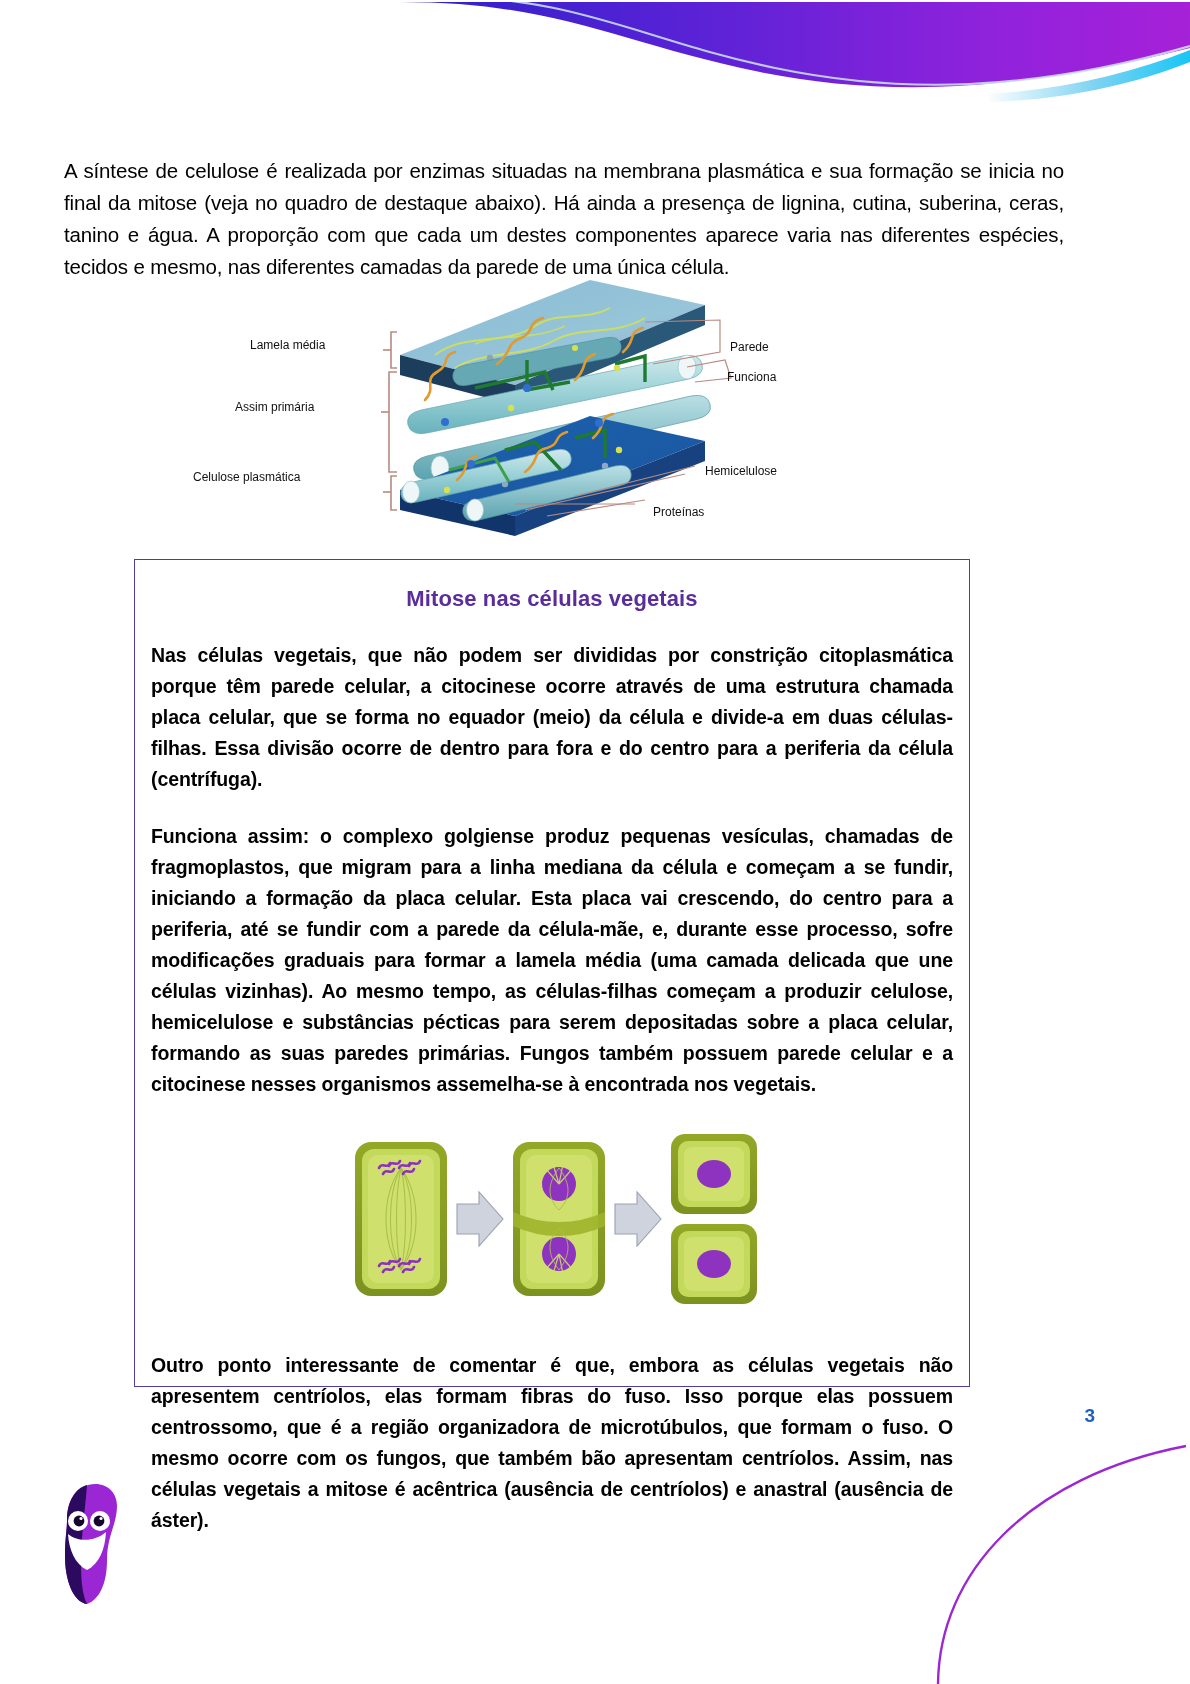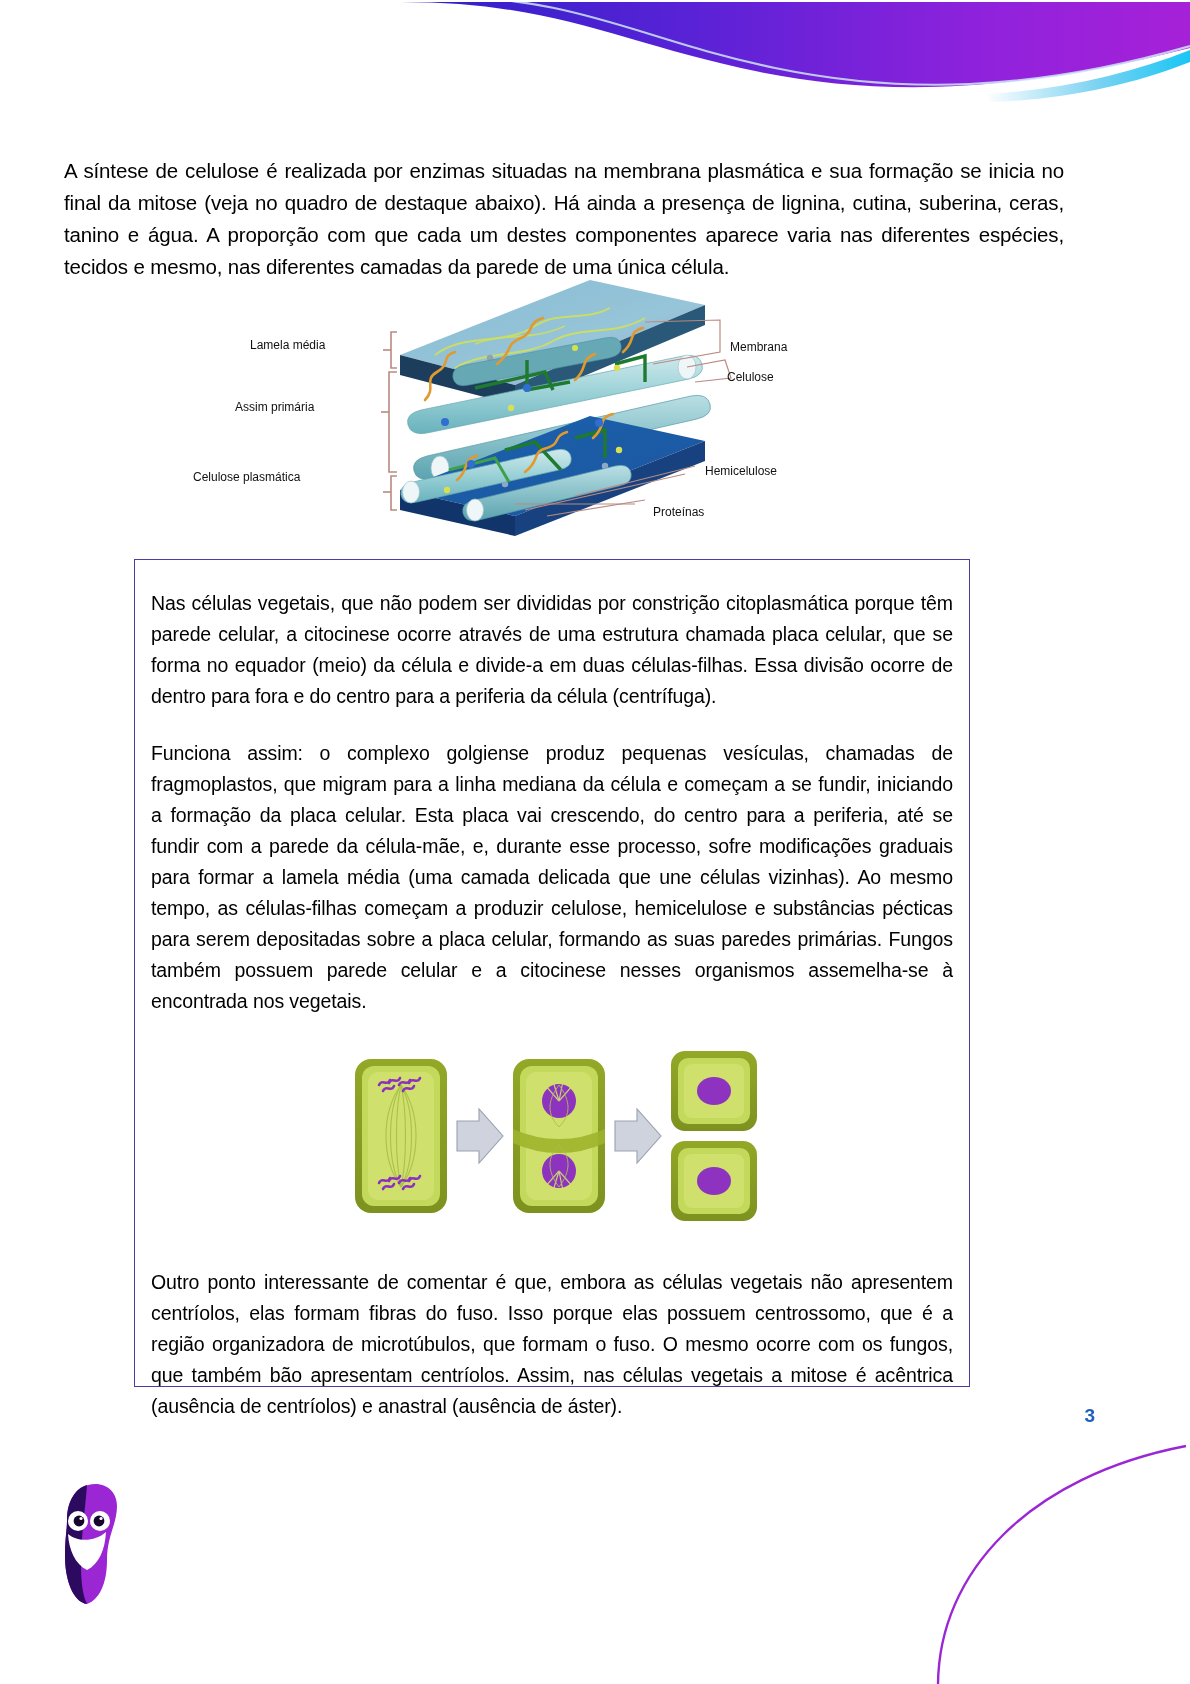--- a/index.html
+++ b/index.html
@@ -36,21 +36,21 @@
   
   .box{
     position:absolute;left:134px;top:557px;width:836px;height:828px;
     border:1.6px solid #4f3aa8;background:#fff;box-sizing:border-box;
   }
   .box-title{
     margin:26px 0 0 0;text-align:center;
     font-size:22px;font-weight:bold;color:#5b2d9b;
     letter-spacing:0.1px;
   }
-  .box-body{padding:0 16px 0 16px;}
+  .box-body{padding:0 16px 0 16px;font-weight:bold;}
   .box-p{
     font-size:19.5px;line-height:1.59;text-align:justify;
     margin:26px 0 0 0;letter-spacing:-0.1px;
   }
   .box-p.first{margin-top:28px;}
   
   .figure-mitosis{position:relative;height:200px;margin:24px 0 6px 0;}
   .mitosis-inner{position:absolute;left:50%;top:0;transform:translateX(-50%);}
   
   .page-number{
@@ -199,27 +199,28 @@
         <path d="M214,152 L206,152"></path>
 
         <path d="M222,216 L216,216 L216,250 L222,250"></path>
         <path d="M216,232 L208,232"></path>
       </g>
     </svg>
 
     <span class="fig-label lbl-lamela">Lamela média</span>
     <span class="fig-label lbl-parede">Assim primária</span>
     <span class="fig-label lbl-membrana">Celulose plasmática</span>
-    <span class="fig-label lbl-pectina">Membrana</span>
-    <span class="fig-label lbl-celulose">Celulose</span>
+    <span class="fig-label lbl-pectina">Parede</span>
+    <span class="fig-label lbl-celulose">Funciona</span>
     <span class="fig-label lbl-hemi">Hemicelulose</span>
     <span class="fig-label lbl-proteinas">Proteínas</span>
   </div>
 
   <section class="box">
+    <h2 class="box-title">Mitose nas células vegetais</h2>
     <div class="box-body">
       <p class="box-p first">Nas células vegetais, que não podem ser divididas por constrição citoplasmática porque têm parede celular, a citocinese ocorre através de uma estrutura chamada placa celular, que se forma no equador (meio) da célula e divide-a em duas células-filhas. Essa divisão ocorre de dentro para fora e do centro para a periferia da célula (centrífuga).</p>
       <p class="box-p">Funciona assim: o complexo golgiense produz pequenas vesículas, chamadas de fragmoplastos, que migram para a linha mediana da célula e começam a se fundir, iniciando a formação da placa celular. Esta placa vai crescendo, do centro para a periferia, até se fundir com a parede da célula-mãe, e, durante esse processo, sofre modificações graduais para formar a lamela média (uma camada delicada que une células vizinhas). Ao mesmo tempo, as células-filhas começam a produzir celulose, hemicelulose e substâncias pécticas para serem depositadas sobre a placa celular, formando as suas paredes primárias. Fungos também possuem parede celular e a citocinese nesses organismos assemelha-se à encontrada nos vegetais.</p>
 
       <div class="figure-mitosis">
         <svg class="mitosis-inner" width="430" height="190" viewBox="0 0 430 190">
           <defs>
             <linearGradient id="wallG" x1="0" y1="0" x2="0" y2="1">
               <stop offset="0%" stop-color="#93a826"></stop>
                 <stop offset="100%" stop-color="#7d9120"></stop>

